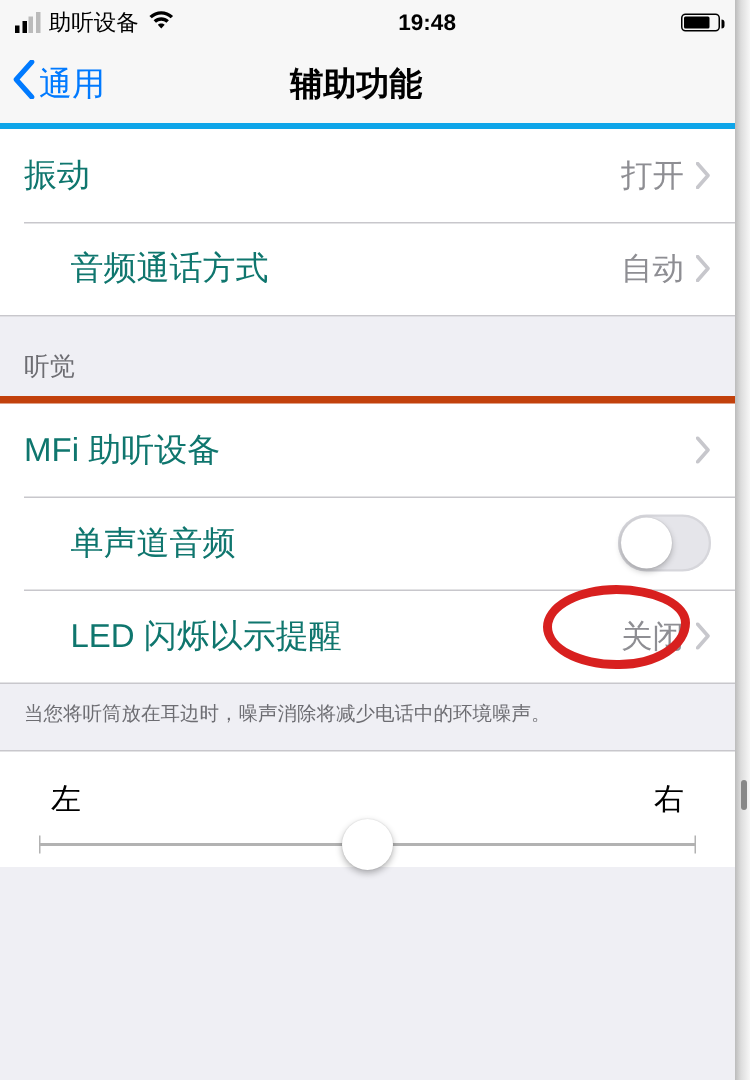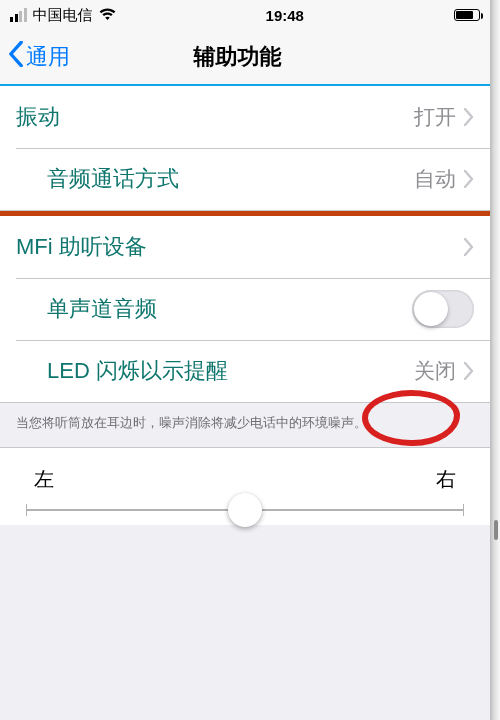--- a/index.html
+++ b/index.html
@@ -63,21 +63,21 @@
   }
   .battery .fill {
     position: absolute; left: 1px; top: 1px; bottom: 1px;
     width: 70%; background: #000; border-radius: 1px;
   }
 
   
   .navbar {
     height: 56px;
     background: #f7f7f7;
-    border-bottom: 2px solid #0ea5e9;
+    border-bottom: 4px solid #0ea5e9;
     display: flex;
     align-items: center;
     position: relative;
     padding: 0 8px;
   }
   .back {
     display: flex; align-items: center;
     color: #007aff;
     font-size: 22px;
     gap: 2px;
@@ -197,21 +197,21 @@
 <div class="phone">
 
   <div class="statusbar">
     <div class="sb-left">
       <span class="signal">
         <i style="height:5px"></i>
           <i style="height:8px"></i>
           <i class="dim" style="height:11px"></i>
           <i class="dim" style="height:14px"></i>
       </span>
-      <span>中国电信</span>
+      <span>助听设备</span>
       <span class="wifi-icon">
         <svg width="17" height="13" viewBox="0 0 17 13">
             <path d="M8.5 12 L6.2 9.5 C7.4 8.4 9.6 8.4 10.8 9.5 Z M3.4 6.5 C6.2 3.9 10.8 3.9 13.6 6.5 L12 8.1 C10 6.3 7 6.3 5 8.1 Z M0.6 3.6 C5 -0.6 12 -0.6 16.4 3.6 L14.8 5.2 C11.2 1.8 5.8 1.8 2.2 5.2 Z" fill="#000"></path>
           </svg>
       </span>
     </div>
     <div class="sb-time">19:48</div>
     <div class="sb-right">
       <span class="battery">
           <span class="fill"></span>
@@ -249,20 +249,21 @@
         <span>自动</span>
         <span class="chevron">
             <svg viewBox="0 0 10 18">
               <polyline points="1,1 8,9 1,17" fill="none" stroke="#c7c7cc" stroke-width="2.4" stroke-linecap="round" stroke-linejoin="round"></polyline>
             </svg>
           </span>
       </span>
     </div>
   </div>
 
+  <div class="section-header">听觉</div>
 
   <div class="group">
     <div class="cell">
       <span class="cell-label">MFi 助听设备</span>
       <span class="cell-trail">
         <span class="chevron">
             <svg viewBox="0 0 10 18">
               <polyline points="1,1 8,9 1,17" fill="none" stroke="#c7c7cc" stroke-width="2.4" stroke-linecap="round" stroke-linejoin="round"></polyline>
             </svg>
           </span>

